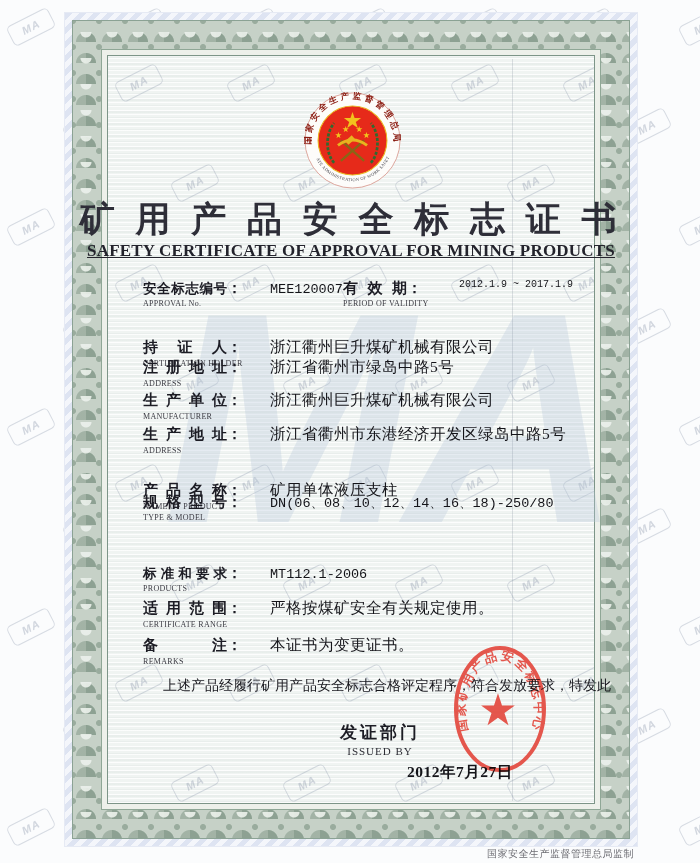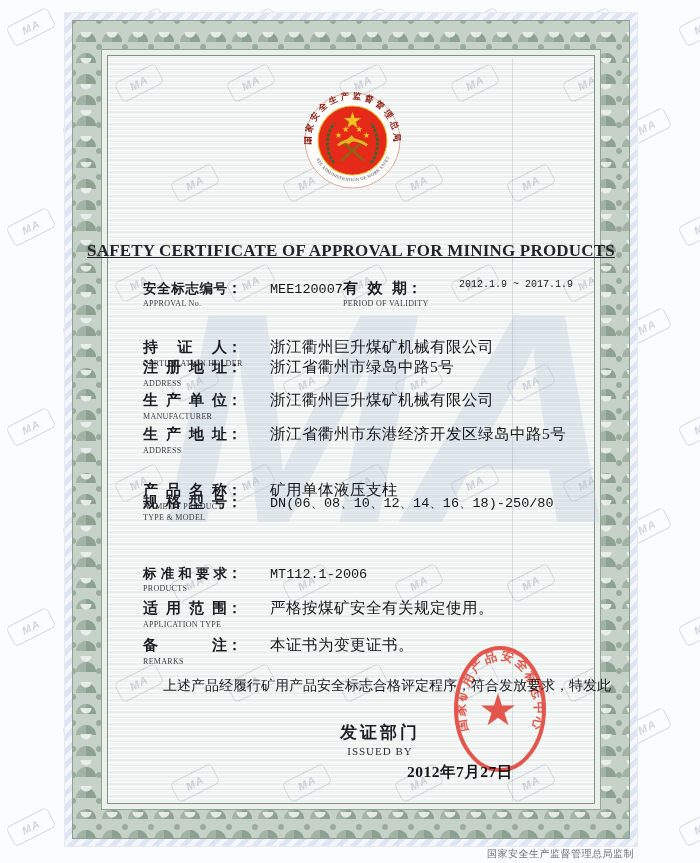--- a/index.html
+++ b/index.html
@@ -236,20 +236,21 @@
       <text x="57" y="41.5" text-anchor="middle" font-size="8.5" fill="#f2c41d">★</text>
       <text x="64.5" y="47.5" text-anchor="middle" font-size="8.5" fill="#f2c41d">★</text>
       <g>
         <path d="M38,71 L62,50" stroke="#8a6616" stroke-width="2.4"></path>
         <path d="M62,71 L38,50" stroke="#8a6616" stroke-width="2.4"></path>
         <path d="M35,55 Q50,44 65,55" stroke="#e8b51e" stroke-width="3" fill="none"></path>
         <rect x="43" y="47" width="9" height="5" fill="#e8b51e" transform="rotate(-42 47.5 49.5)"></rect>
       </g>
     </svg>
 
+    <div class="title">矿 用 产 品 安 全 标 志 证 书</div>
     <div class="subtitle">SAFETY CERTIFICATE OF APPROVAL FOR MINING PRODUCTS</div>
 
     <div class="row" style="top:266px">
       <div class="line">
         <span class="lbl sm">安全标志编号</span>
         <span class="colon">：</span>
         <span class="val mono">MEE120007</span>
       </div>
       <div class="cap">APPROVAL No.</div>
       <div class="g2">
@@ -318,21 +319,21 @@
           <span class="val mono">MT112.1-2006</span>
         </div>
       <div class="cap">PRODUCTS</div>
     </div>
     <div class="row" style="top:585px">
       <div class="line">
           <span class="lbl">适用范围</span>
           <span class="colon">：</span>
           <span class="val">严格按煤矿安全有关规定使用。</span>
         </div>
-      <div class="cap">APPLICATION TYPE</div>
+      <div class="cap">CERTIFICATE RANGE</div>
     </div>
     <div class="row" style="top:622px">
       <div class="line">
           <span class="lbl">备注</span>
           <span class="colon">：</span>
           <span class="val">本证书为变更证书。</span>
         </div>
       <div class="cap">REMARKS</div>
     </div>
 

